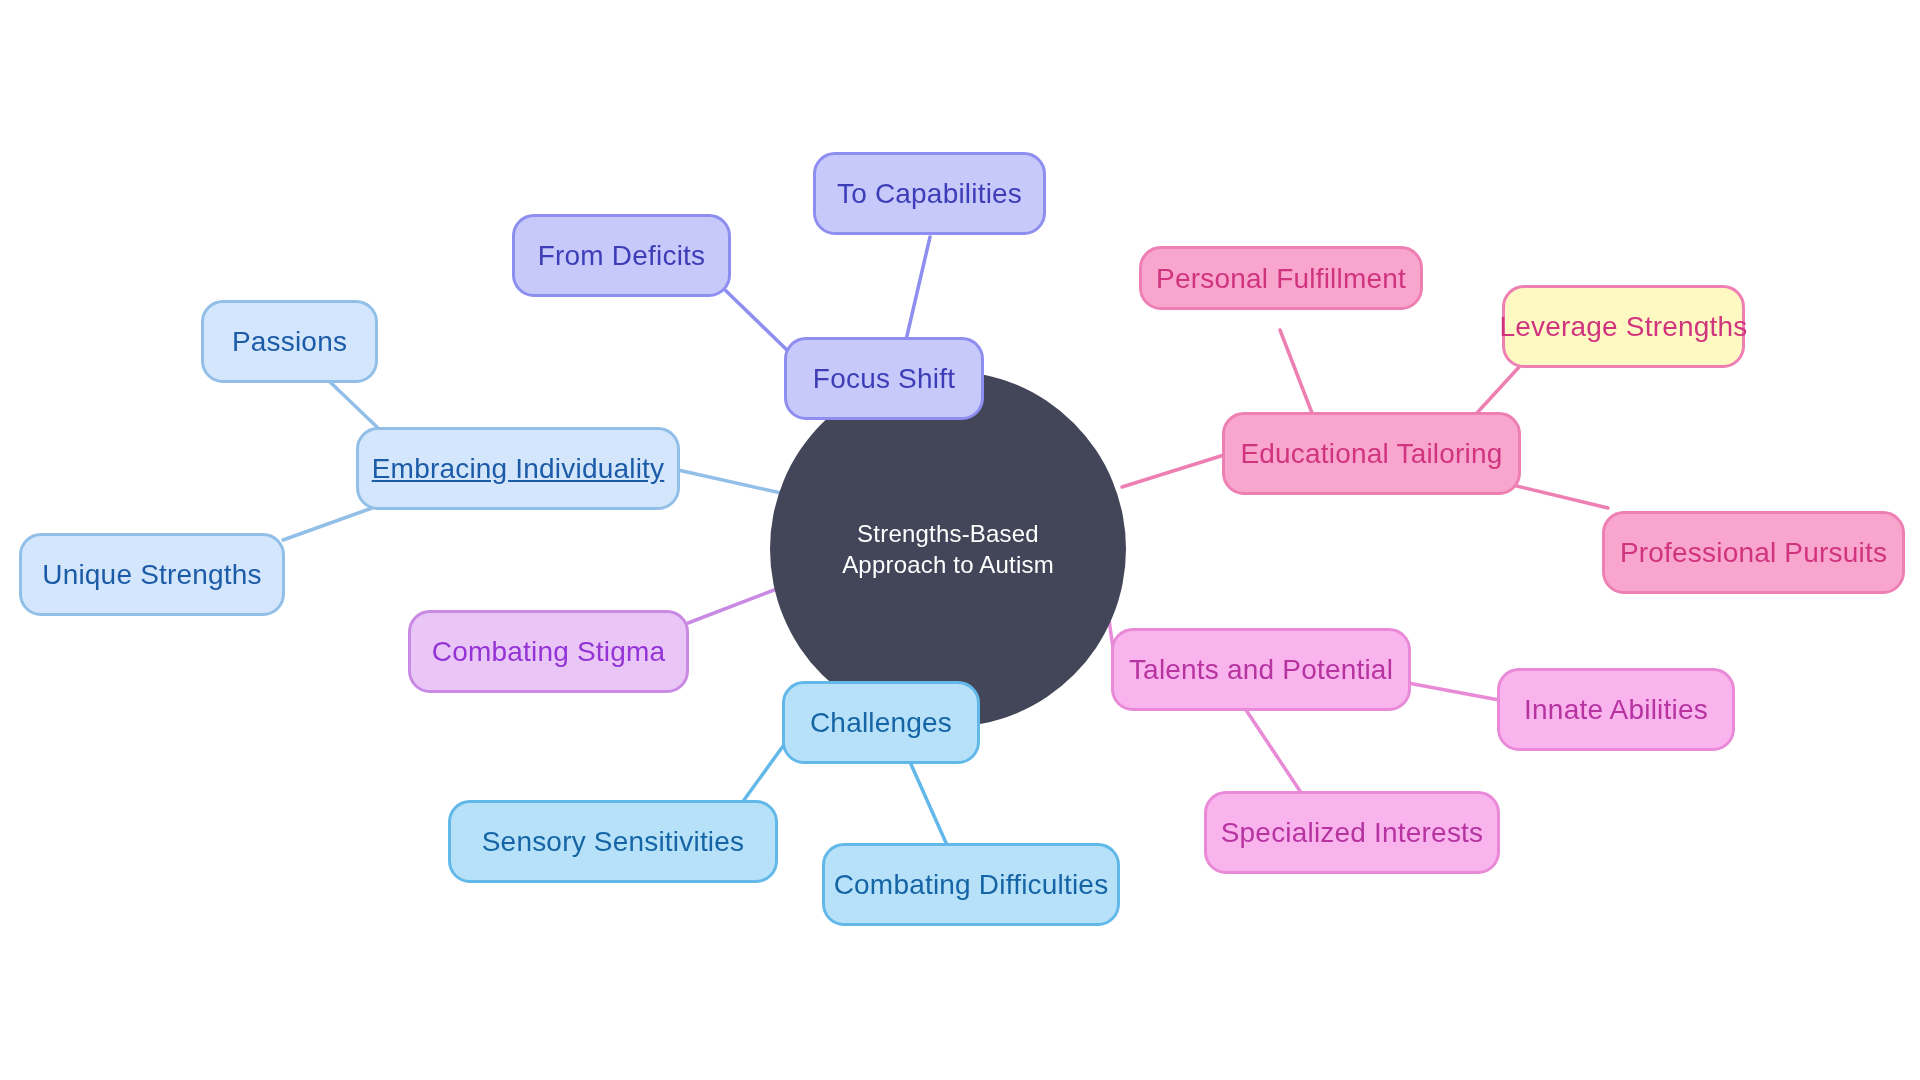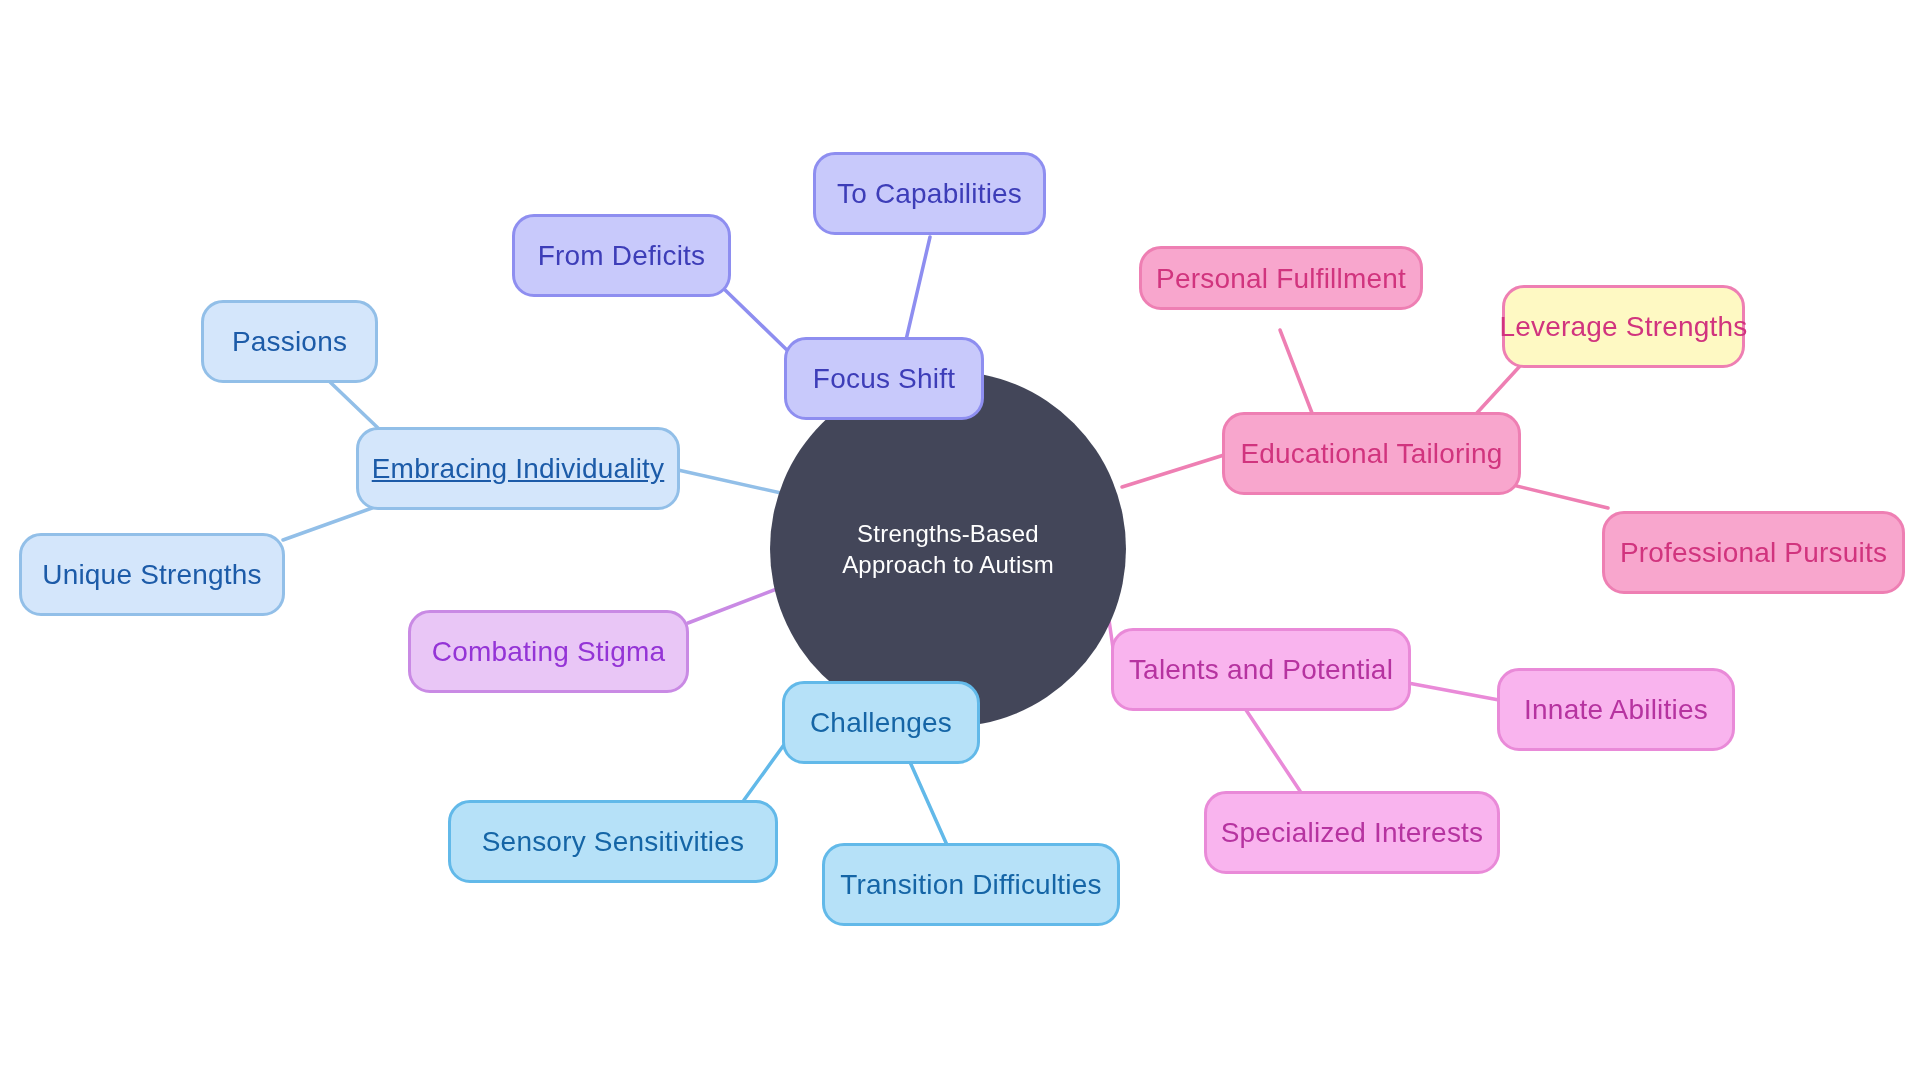--- a/index.html
+++ b/index.html
@@ -96,21 +96,21 @@
       <div class="node" style="left: 19px; top: 533px; width: 266px; height: 83px; background: rgb(212, 230, 251); border-color: rgb(146, 191, 232); color: rgb(28, 91, 168);">
         <span>Unique Strengths</span>
       </div>
       <div class="node" style="left: 782px; top: 681px; width: 198px; height: 83px; background: rgb(182, 225, 248); border-color: rgb(98, 185, 233); color: rgb(21, 101, 166);">
         <span>Challenges</span>
       </div>
       <div class="node" style="left: 448px; top: 800px; width: 330px; height: 83px; background: rgb(182, 225, 248); border-color: rgb(98, 185, 233); color: rgb(21, 101, 166);">
         <span>Sensory Sensitivities</span>
       </div>
       <div class="node" style="left: 822px; top: 843px; width: 298px; height: 83px; background: rgb(182, 225, 248); border-color: rgb(98, 185, 233); color: rgb(21, 101, 166);">
-        <span>Transition Difficulties</span>
+        <span>Combating Difficulties</span>
       </div>
       <div class="node" style="left: 408px; top: 610px; width: 281px; height: 83px; background: rgb(233, 198, 246); border-color: rgb(201, 138, 228); color: rgb(148, 52, 214);">
         <span>Combating Stigma</span>
       </div>
       <div class="node" style="left: 1222px; top: 412px; width: 299px; height: 83px; background: rgb(248, 166, 205); border-color: rgb(238, 127, 179); color: rgb(209, 52, 126);">
         <span>Educational Tailoring</span>
       </div>
       <div class="node" style="left: 1139px; top: 246px; width: 284px; height: 64px; background: rgb(248, 166, 205); border-color: rgb(238, 127, 179); color: rgb(209, 52, 126);">
         <span>Personal Fulfillment</span>
       </div>

